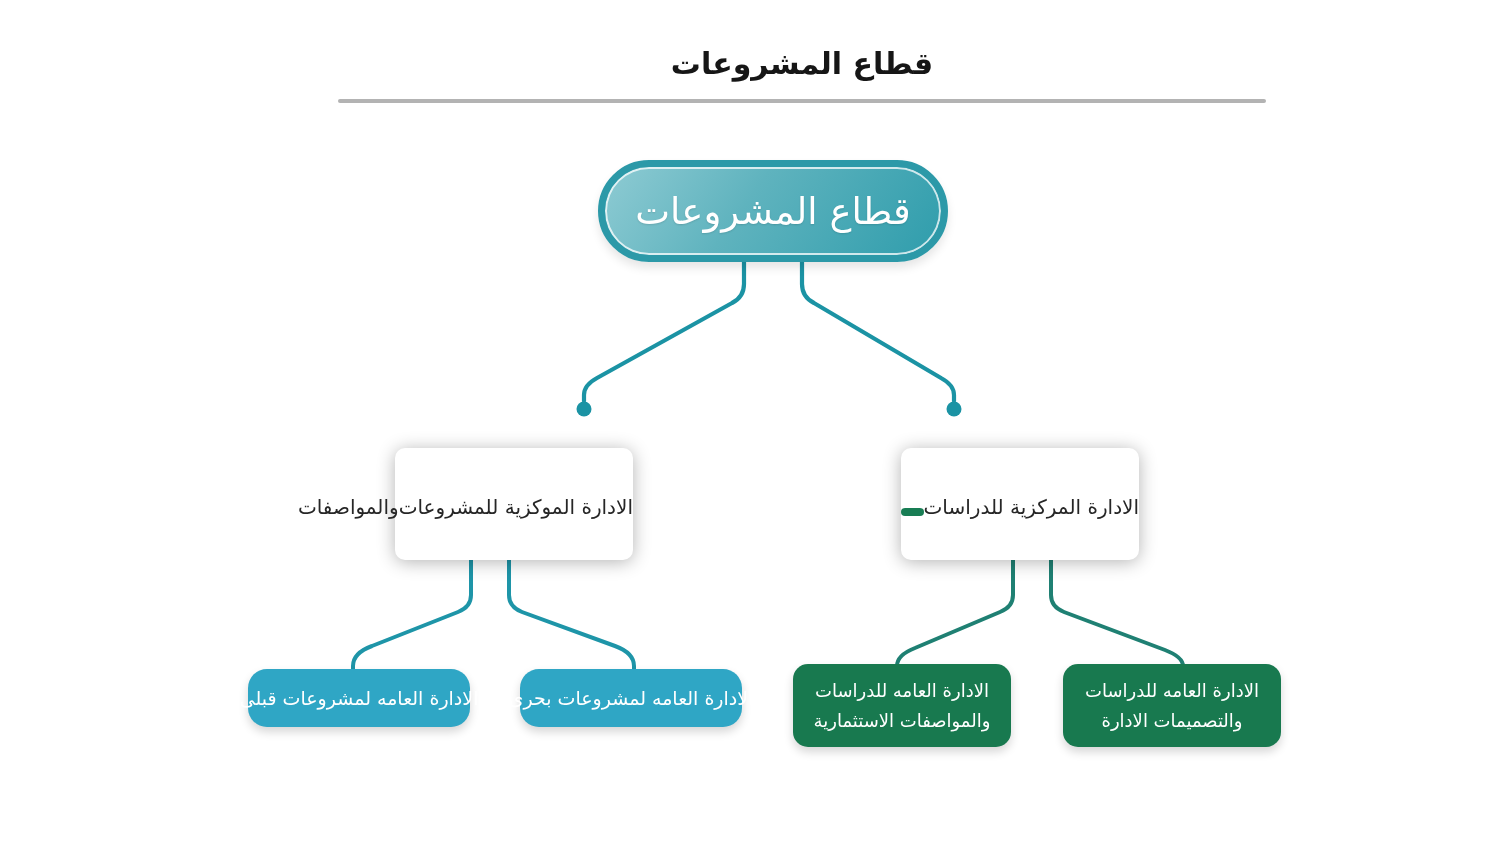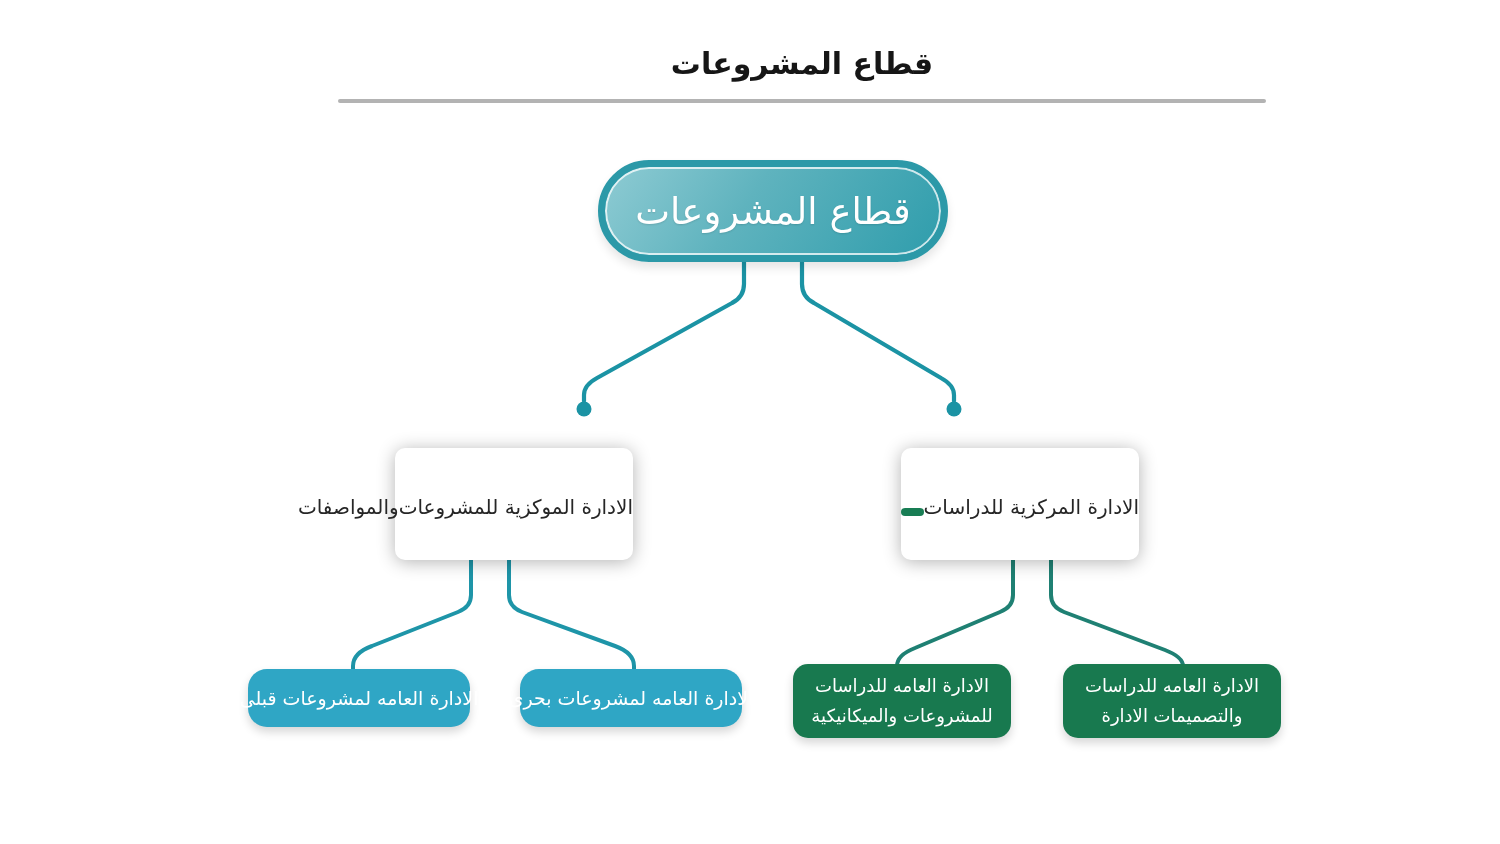--- a/index.html
+++ b/index.html
@@ -65,21 +65,21 @@
     position:absolute;box-sizing:border-box;
     display:flex;flex-direction:column;align-items:center;justify-content:center;
     color:#ffffff;text-align:center;
     box-shadow:0 5px 10px rgba(0,0,0,0.16);
   }
   .leaf-node.cyan{
     top:669px;width:222px;height:58px;
     background:#2fa6c5;border-radius:19px;
   }
   .leaf-node.green{
-    top:664px;width:218px;height:74px;
+    top:664px;width:218px;height:83px;
     background:#18794f;border-radius:15px;
   }
   .leaf-node.pos-1{left:248px;}
   .leaf-node.pos-2{left:520px;}
   .leaf-node.pos-3{left:793px;}
   .leaf-node.pos-4{left:1063px;}
   .leaf-line{font-size:18px;line-height:30px;white-space:nowrap;}
   .leaf-node.cyan .leaf-line{font-size:19px;}
 </style>
 </head>
@@ -126,21 +126,21 @@
   <div class="leaf-node cyan pos-1">
     <div class="leaf-line">الادارة العامه لمشروعات قبلى</div>
   </div>
 
   <div class="leaf-node cyan pos-2">
     <div class="leaf-line">الادارة العامه لمشروعات بحرى</div>
   </div>
 
   <div class="leaf-node green pos-3">
     <div class="leaf-line">الادارة العامه للدراسات</div>
-    <div class="leaf-line">للمشروعات والميكانيكية</div>
+    <div class="leaf-line">والمواصفات الاستثمارية</div>
   </div>
 
   <div class="leaf-node green pos-4">
     <div class="leaf-line">الادارة العامه للدراسات</div>
     <div class="leaf-line">والتصميمات الادارة</div>
   </div>
 
 </div>
 
 </body></html>

